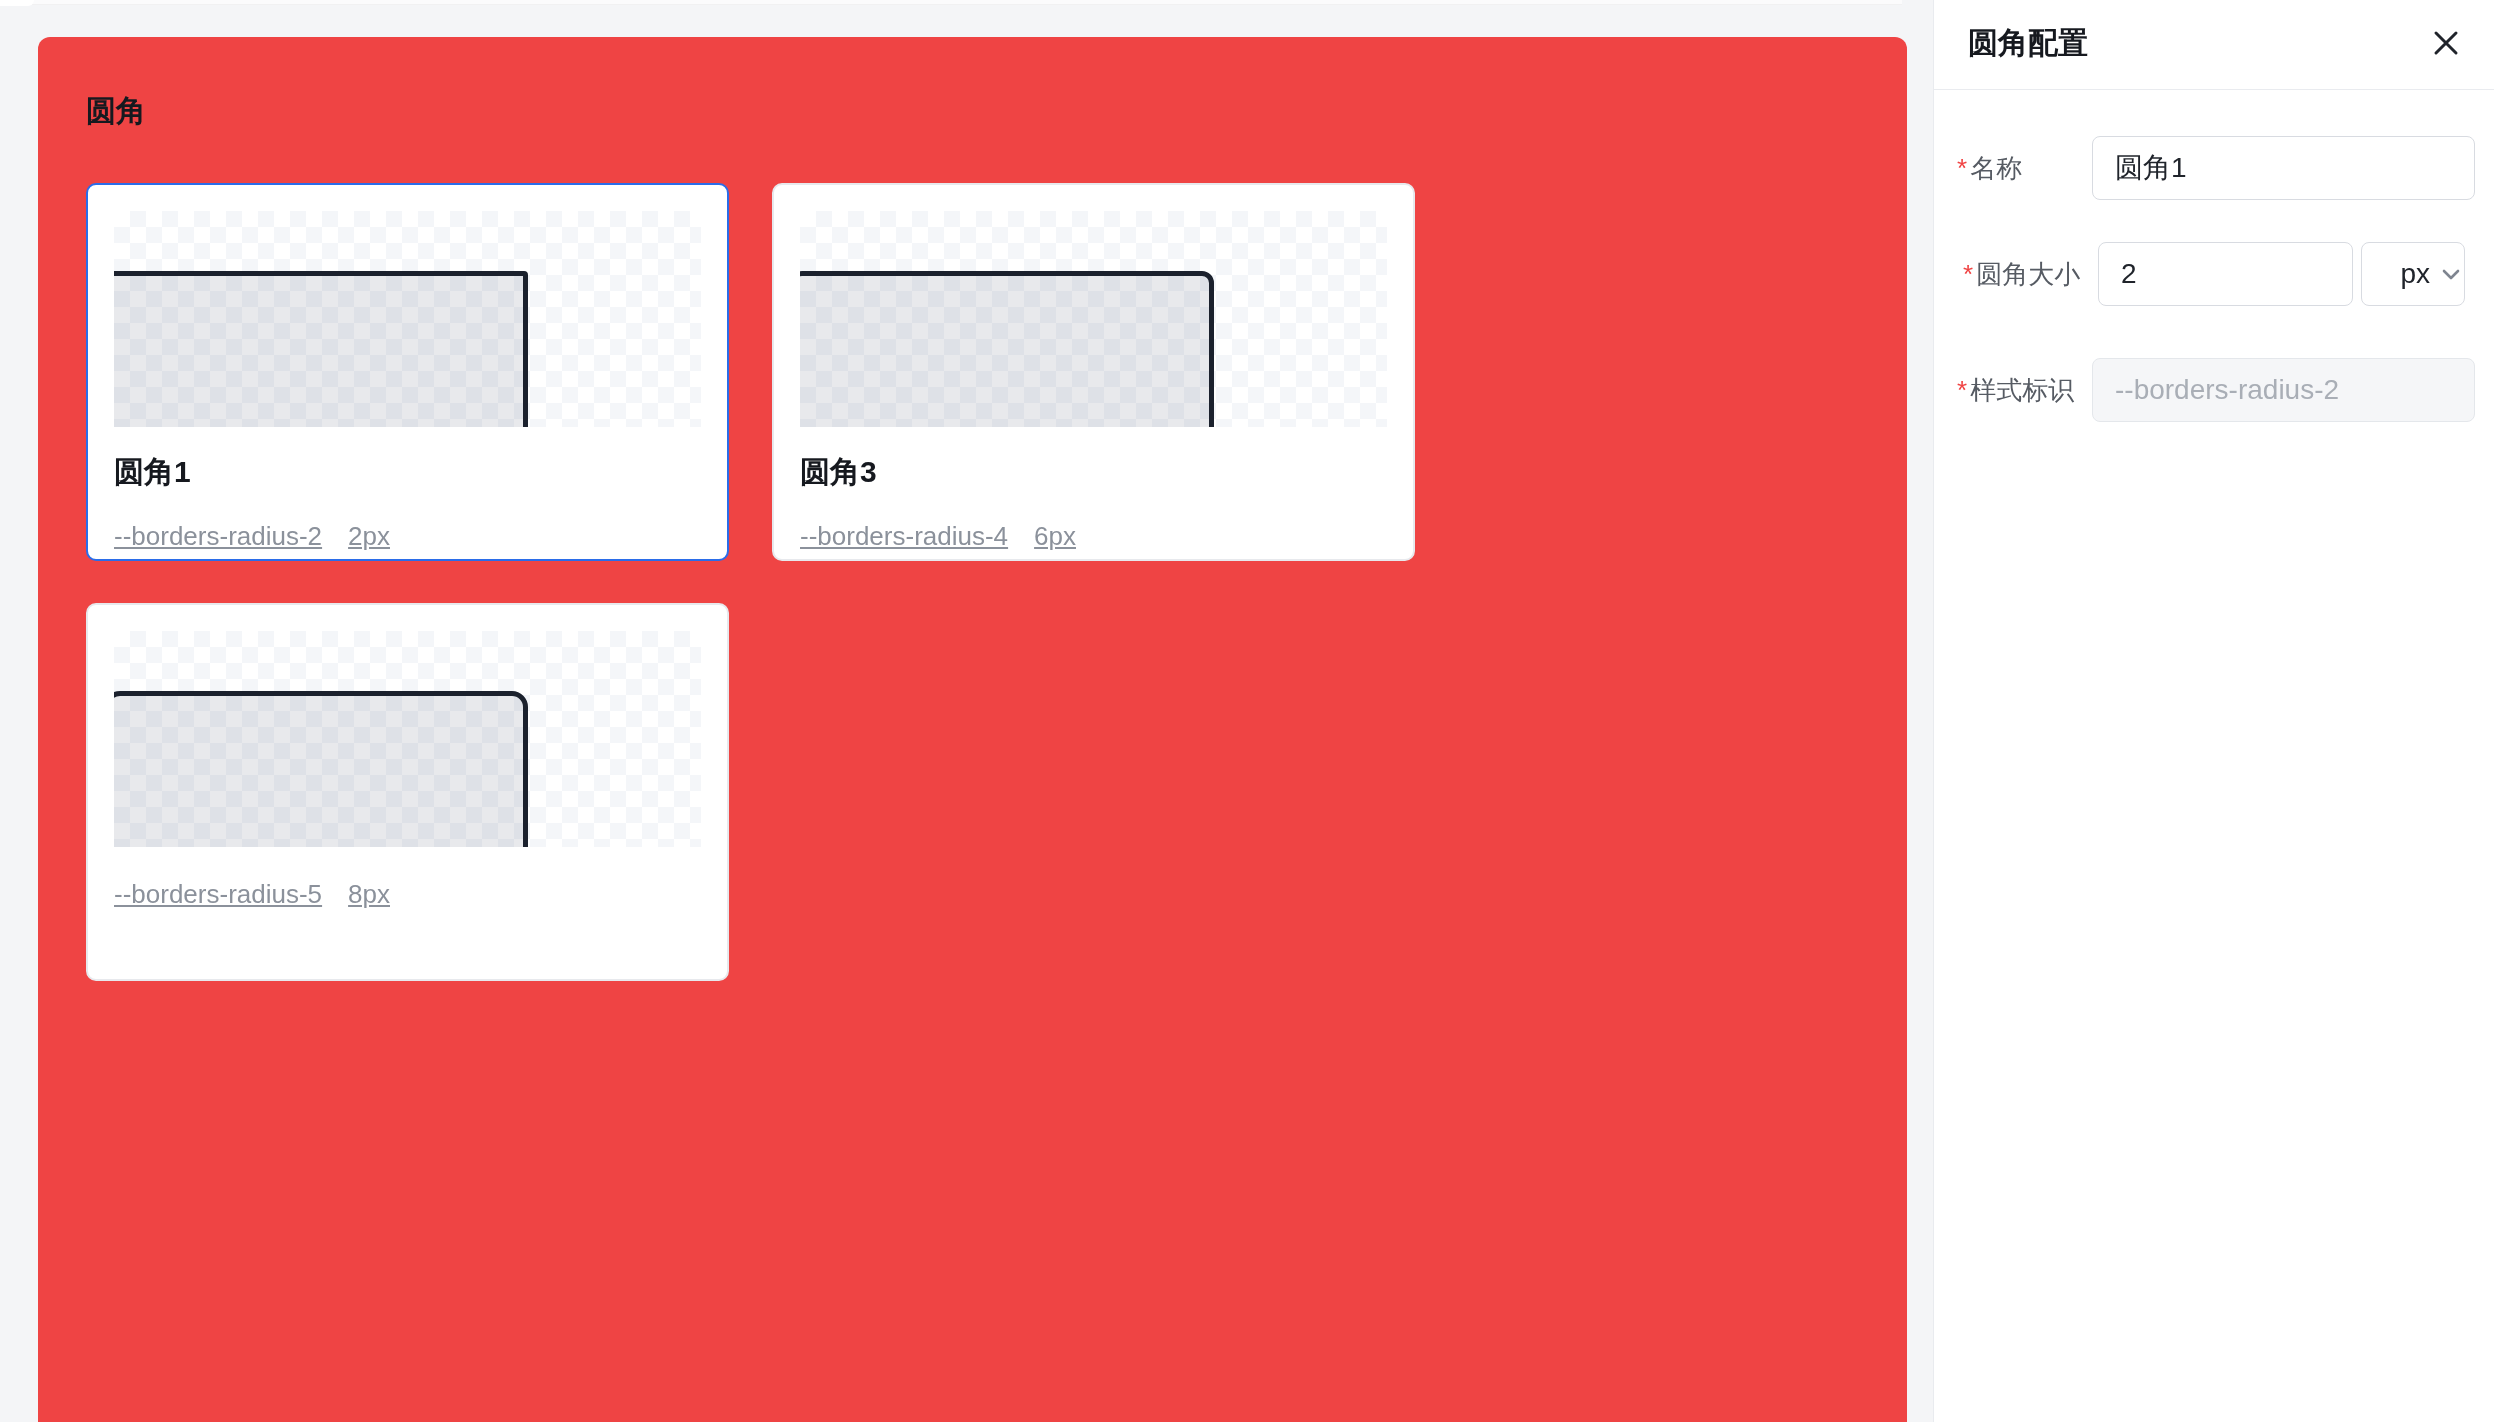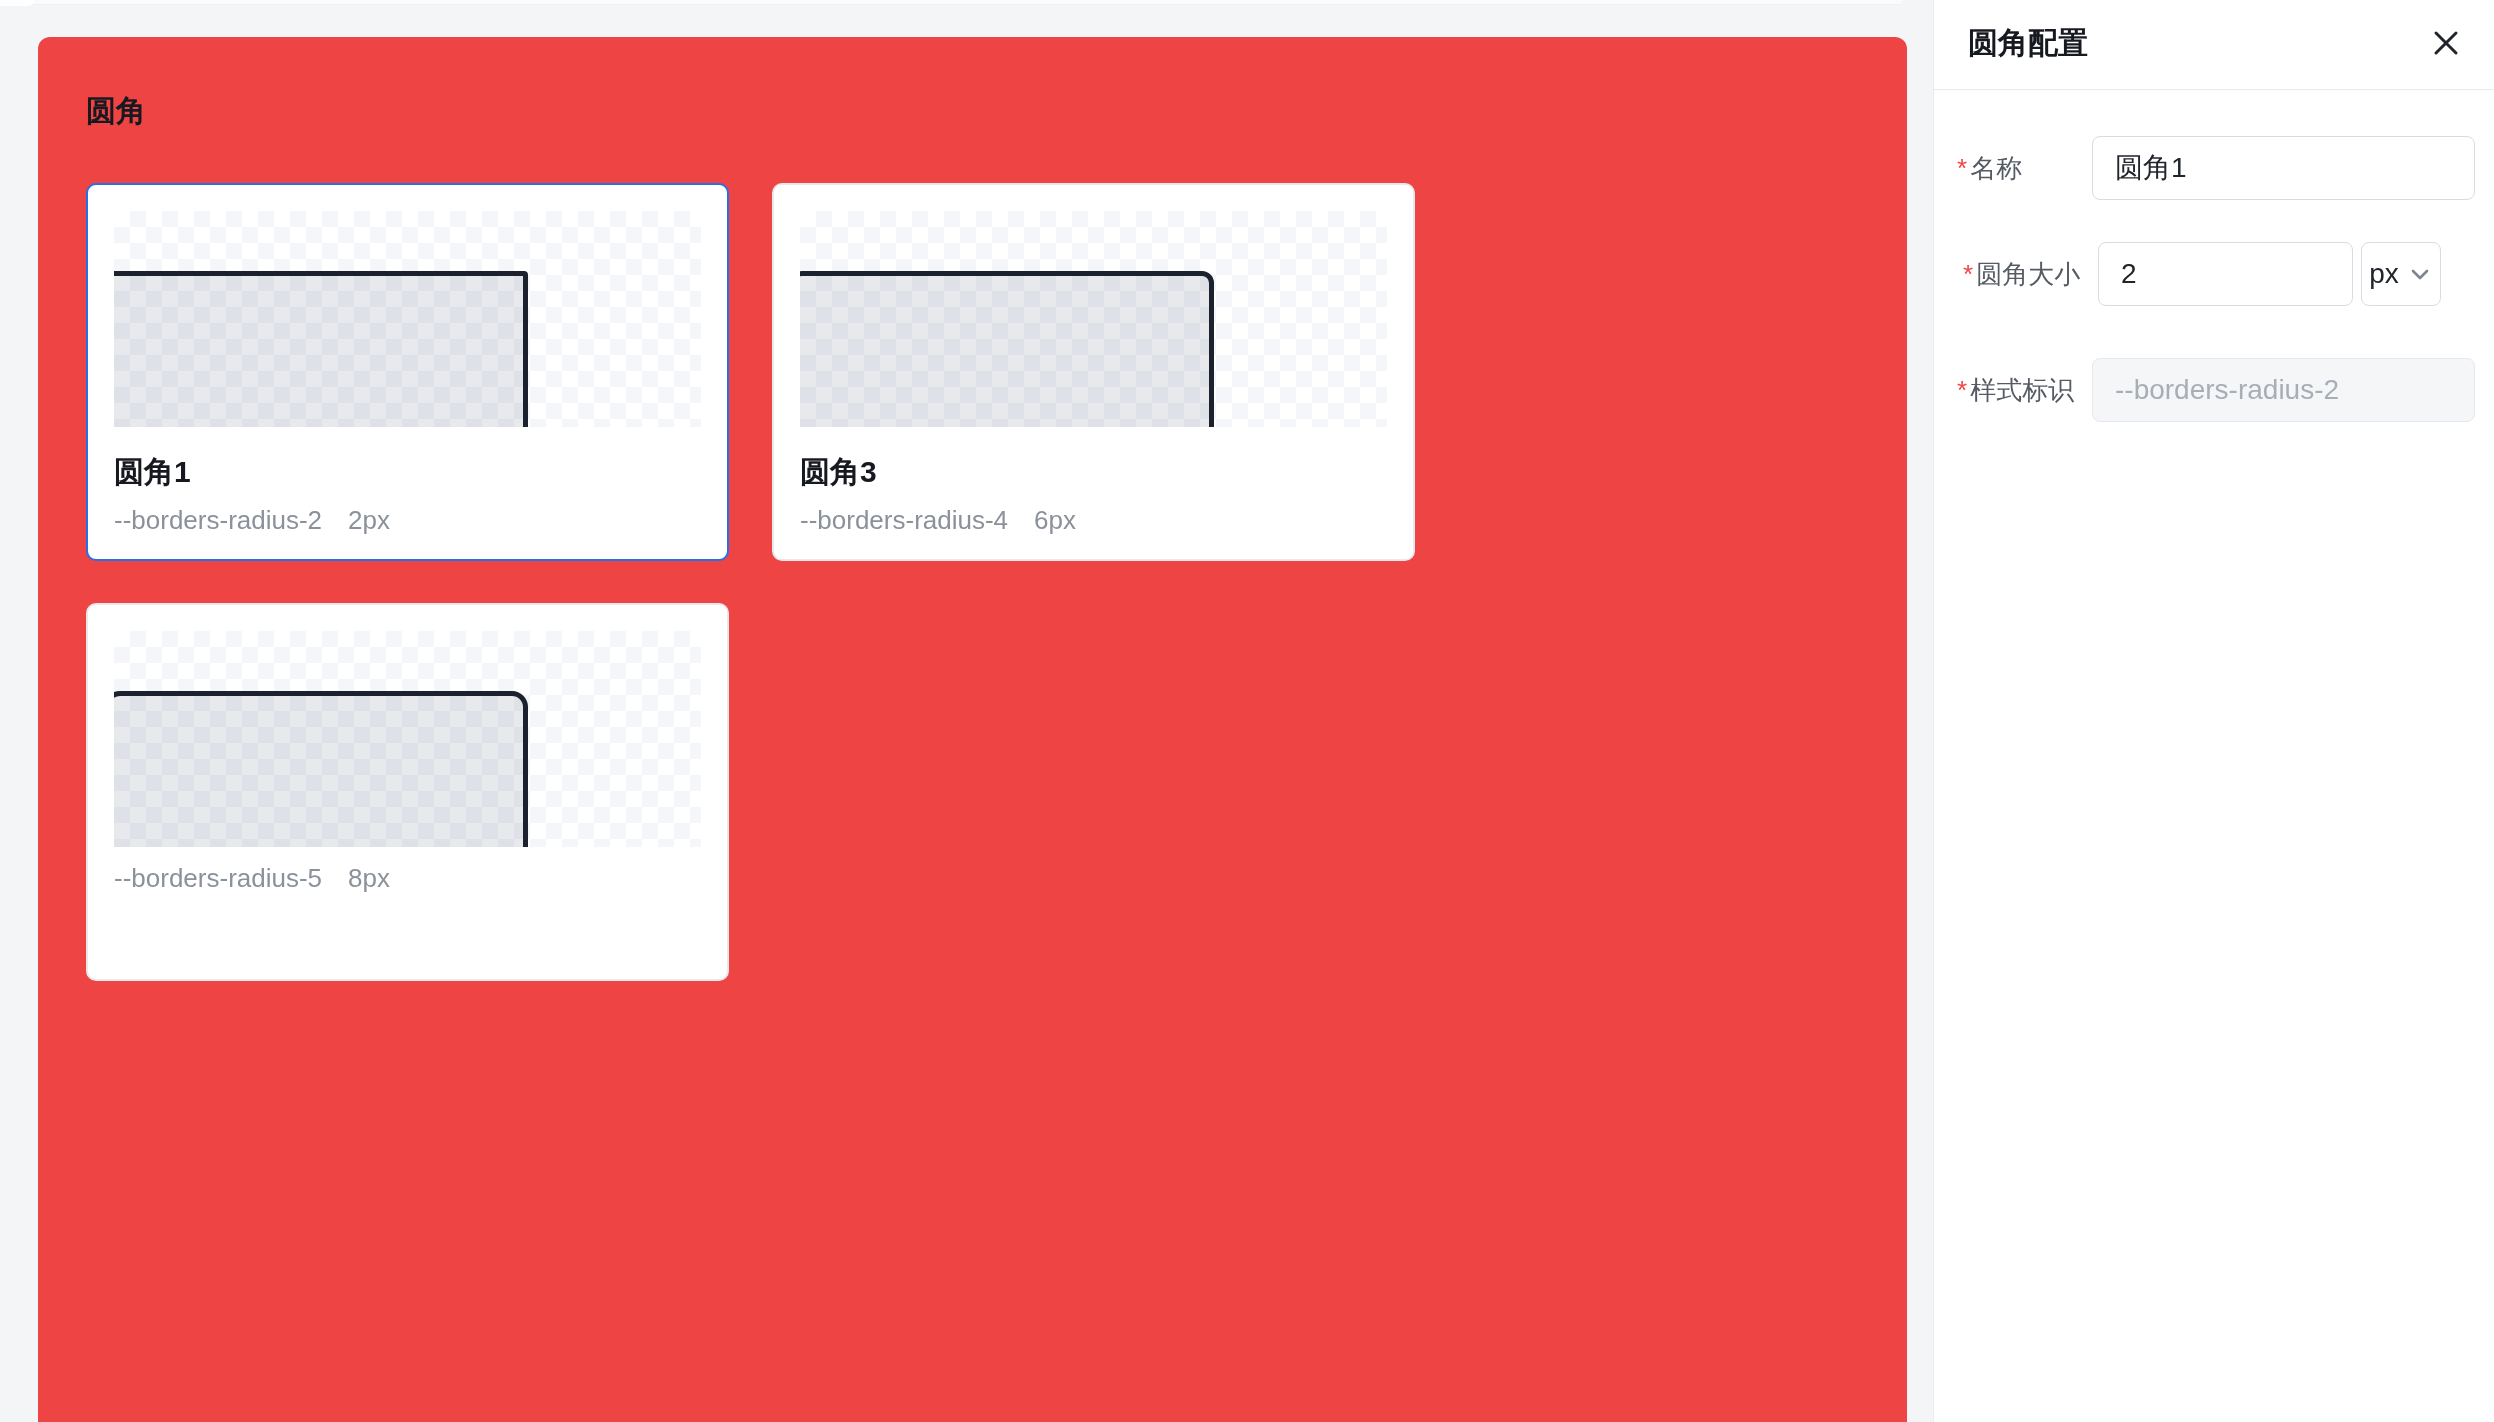--- a/index.html
+++ b/index.html
@@ -29,21 +29,21 @@
     background-image:
       linear-gradient(45deg,#f4f6f9 25%,transparent 25%,transparent 75%,#f4f6f9 75%),
       linear-gradient(45deg,#f4f6f9 25%,transparent 25%,transparent 75%,#f4f6f9 75%);
     background-position:0 0,16px 16px;
     background-size:32px 32px;}
   .shape{position:absolute;left:-10px;top:60px;width:424px;height:560px;
     box-sizing:border-box;border:5px solid #1b212d;background:rgba(100,110,126,.15);}
   .shape.ellipse{left:-105px;top:78px;width:500px;height:440px;}
 
   .card-name{margin-top:28px;font-size:30px;font-weight:700;color:#16191f;line-height:34px;}
-  .card-sub{margin-top:16px;font-size:26px;color:#8b919b;line-height:30px;}
+  .card-sub{margin-top:32px;font-size:26px;color:#8b919b;line-height:30px;text-decoration:underline;}
   .card-val{margin-left:26px;}
 
   
   .drawer{position:absolute;left:1933px;top:0;width:561px;height:1422px;
     background:#fff;border-left:1px solid #e9ebef;box-sizing:border-box;}
   .drawer-header{height:90px;display:flex;align-items:center;justify-content:space-between;
     padding:0 30px 3px 34px;border-bottom:1px solid #e9ebef;box-sizing:border-box;}
   .drawer-title{font-size:30px;font-weight:600;color:#16191f;}
   .close-btn{width:36px;height:36px;display:flex;align-items:center;justify-content:center;
     cursor:pointer;background:none;border:none;padding:0;}
@@ -56,22 +56,22 @@
   .req{color:#f04343;margin-right:3px;font-size:26px;}
   .controls{flex:1;display:flex;}
 
   .text-input{box-sizing:border-box;height:64px;border:1px solid #d8dbe1;border-radius:8px;
     font-family:"Liberation Sans",sans-serif;font-size:28px;color:#20242b;
     padding:0 22px;background:#fff;outline:none;width:100%;}
   .text-input::placeholder{color:#a9aeb6;}
   .text-input:disabled{background:#f5f6f8;border-color:#e4e7eb;color:#a9aeb6;}
 
   .size-input{width:255px;flex:none;margin-right:8px;}
-  .unit-select{box-sizing:border-box;width:80px;height:64px;border:1px solid #d8dbe1;
-    border-radius:8px;background:#fff;display:flex;align-items:center;justify-content:center;
+  .unit-select{box-sizing:border-box;width:104px;height:64px;border:1px solid #d8dbe1;
+    border-radius:8px;background:#fff;display:flex;align-items:center;justify-content:flex-end;
     gap:8px;cursor:pointer;}
   .unit-text{font-size:28px;color:#20242b;}
 </style>
 </head>
 <body>
 
 <div class="top-strip"></div>
 <div class="top-blob"></div>
 
 <div class="main-panel">

